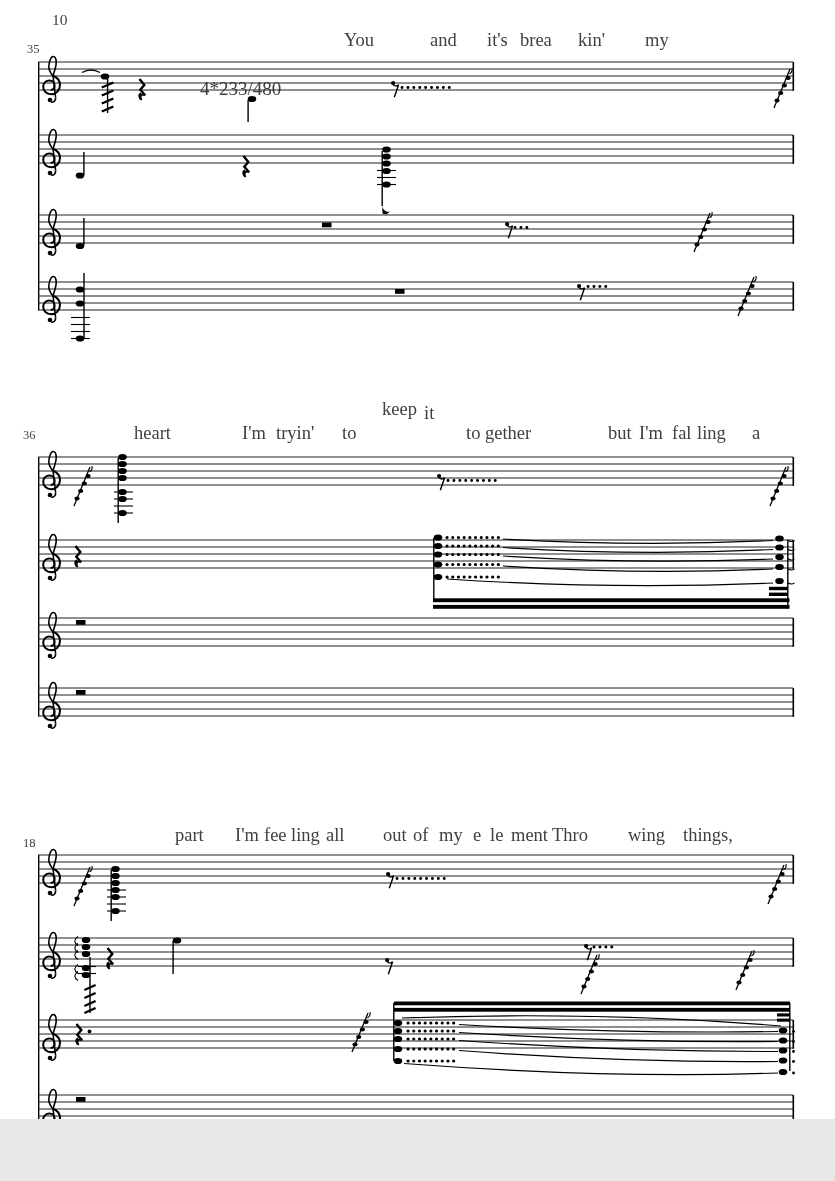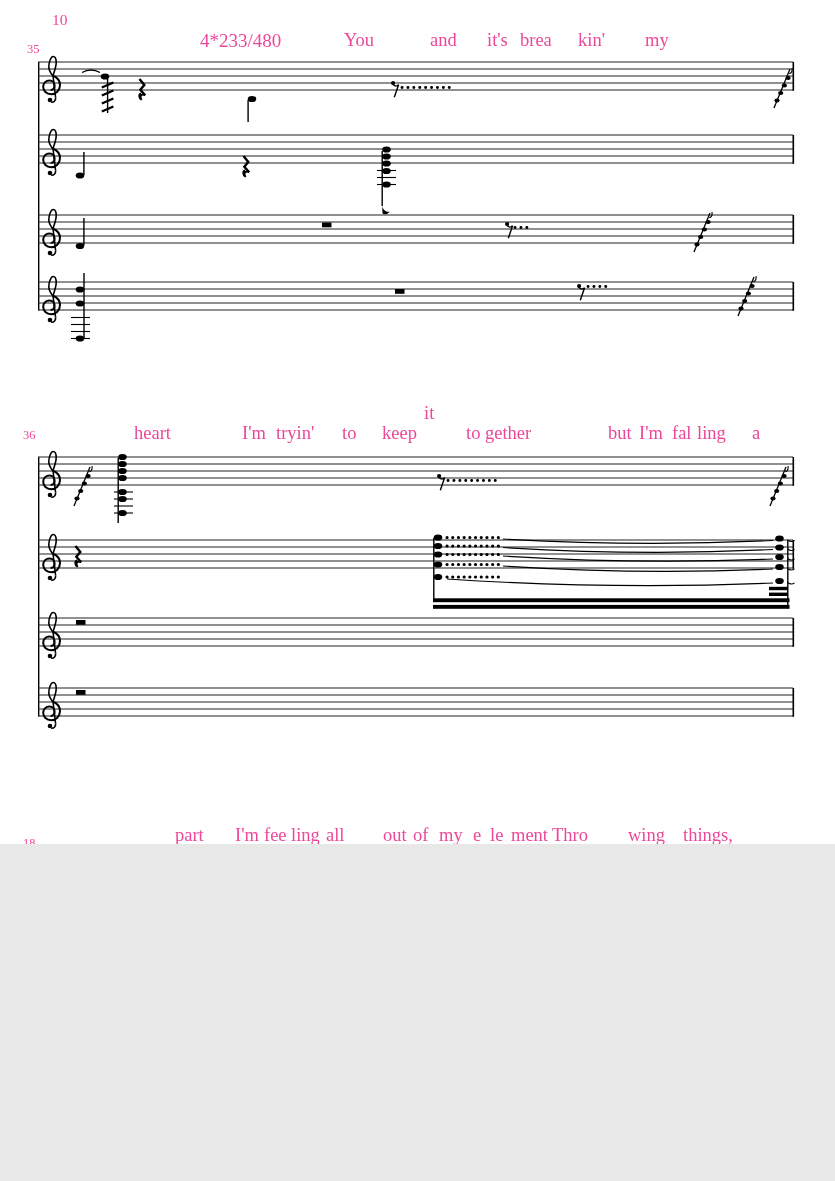--- a/index.html
+++ b/index.html
@@ -1,20 +1,20 @@
 <!DOCTYPE html>
 <html><head>
 <meta charset="utf-8">
 <style>
   html,body{margin:0;padding:0;background:#e8e8e8;}
-  .page{position:relative;width:835px;height:844px;background:#ffffff;overflow:hidden;
-        font-family:"Liberation Serif","DejaVu Serif",serif;color:#ec4899;}
+  .page{position:relative;width:835px;height:1119px;background:#ffffff;overflow:hidden;
+        font-family:"Liberation Serif","DejaVu Serif",serif;color:#404040;}
   .txt{position:absolute;white-space:nowrap;line-height:1;}
   .lyr{font-size:18.5px;}
-  .tempo{font-size:19px;}
+  .tempo{font-size:19px;margin-top:48px;}
   .mnum{font-size:12.5px;}
   .pnum{font-size:15.5px;}
   svg{position:absolute;left:0;top:0;}
   svg *{shape-rendering:geometricPrecision;}
 </style>
 </head>
 <body>
 
 <div class="page">
 
@@ -29,21 +29,21 @@
   <span class="txt lyr" style="left:430px;top:31px">and</span>
   <span class="txt lyr" style="left:487px;top:31px">it's</span>
   <span class="txt lyr" style="left:520px;top:31px">brea</span>
   <span class="txt lyr" style="left:578px;top:31px">kin'</span>
   <span class="txt lyr" style="left:645px;top:31px">my</span>
 
   <span class="txt lyr" style="left:134px;top:424px">heart</span>
   <span class="txt lyr" style="left:242px;top:424px">I'm</span>
   <span class="txt lyr" style="left:276px;top:424px">tryin'</span>
   <span class="txt lyr" style="left:342px;top:424px">to</span>
-  <span class="txt lyr" style="left:382px;top:424px">keep</span>
+  <span class="txt lyr" style="left:382px;top:400px">keep</span>
   <span class="txt lyr" style="left:424px;top:404px">it</span>
   <span class="txt lyr" style="left:466px;top:424px">to</span>
   <span class="txt lyr" style="left:485px;top:424px">gether</span>
   <span class="txt lyr" style="left:608px;top:424px">but</span>
   <span class="txt lyr" style="left:639px;top:424px">I'm</span>
   <span class="txt lyr" style="left:672px;top:424px">fal</span>
   <span class="txt lyr" style="left:697px;top:424px">ling</span>
   <span class="txt lyr" style="left:752px;top:424px">a</span>
 
   <span class="txt lyr" style="left:175px;top:826px">part</span>

